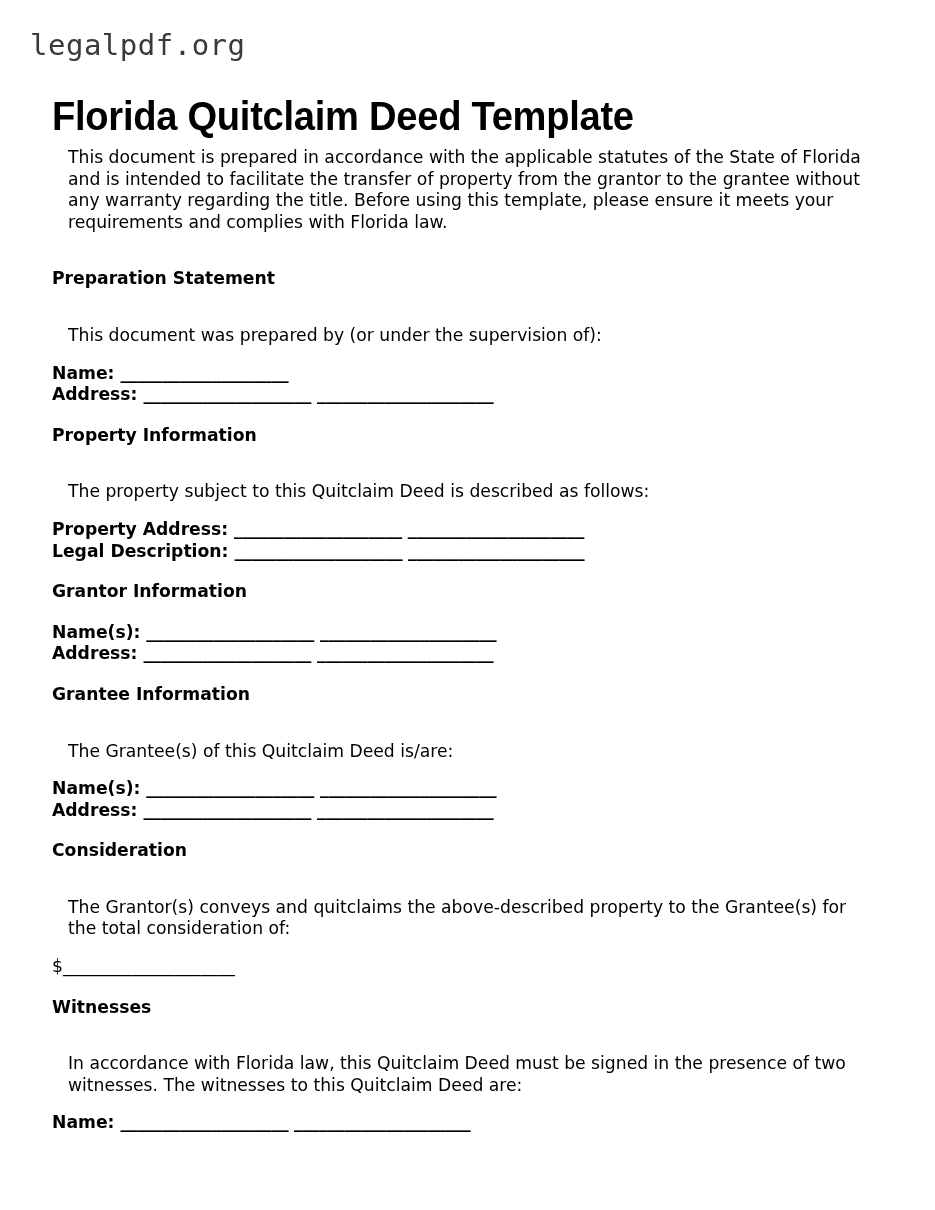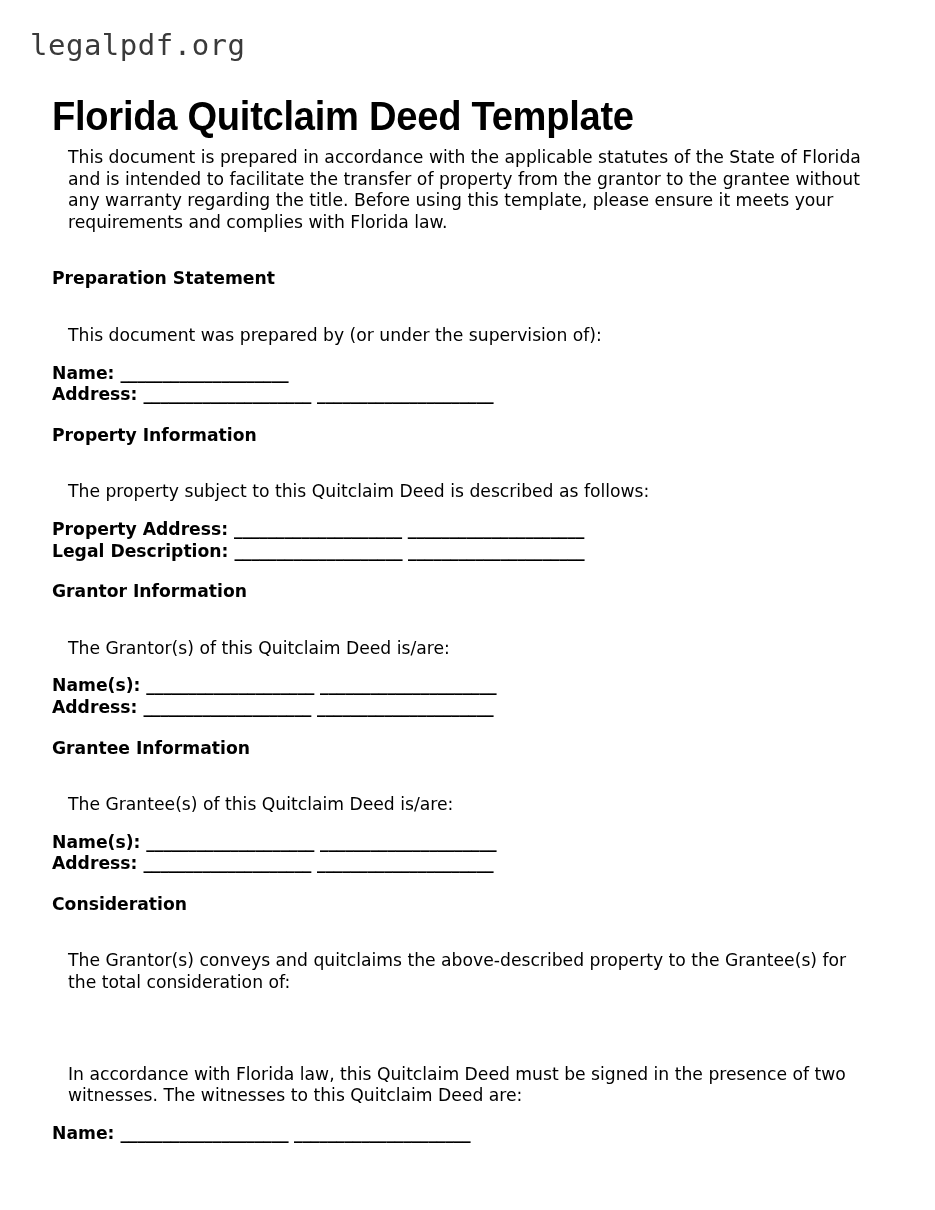--- a/index.html
+++ b/index.html
@@ -131,21 +131,20 @@
       <span class="blank">____________________ _____________________</span>
     </div>
     <div class="field">
       <span class="nowrap">Legal Description:</span>
       <span class="blank">____________________ _____________________</span>
     </div>
 
     <div class="gap-sec"></div>
     <h2 class="section">Grantor Information</h2>
     <div class="gap-para"></div>
-    <p class="para">The Grantor(s) of this Quitclaim Deed is/are:</p>
     <div class="field">
       <span class="nowrap">Name(s):</span>
       <span class="blank">____________________ _____________________</span>
     </div>
     <div class="field">
       <span class="nowrap">Address:</span>
       <span class="blank">____________________ _____________________</span>
     </div>
 
     <div class="gap-sec"></div>
@@ -158,22 +157,26 @@
     </div>
     <div class="field">
       <span class="nowrap">Address:</span>
       <span class="blank">____________________ _____________________</span>
     </div>
 
     <div class="gap-sec"></div>
     <h2 class="section">Consideration</h2>
     <div class="gap-para"></div>
     <p class="para">The Grantor(s) conveys and quitclaims the above-described property to the Grantee(s) for the total consideration of:</p>
+    <div class="money">
+      <span>$</span><span class="blank">____________________</span>
+    </div>
 
     <div class="gap-sec"></div>
+    <h2 class="section">Witnesses</h2>
     <div class="gap-para"></div>
     <p class="para">In accordance with Florida law, this Quitclaim Deed must be signed in the presence of two witnesses. The witnesses to this Quitclaim Deed are:</p>
     <div class="field">
       <span class="nowrap">Name:</span>
       <span class="blank">____________________ _____________________</span>
     </div>
 
   </div>
 </div>
 

